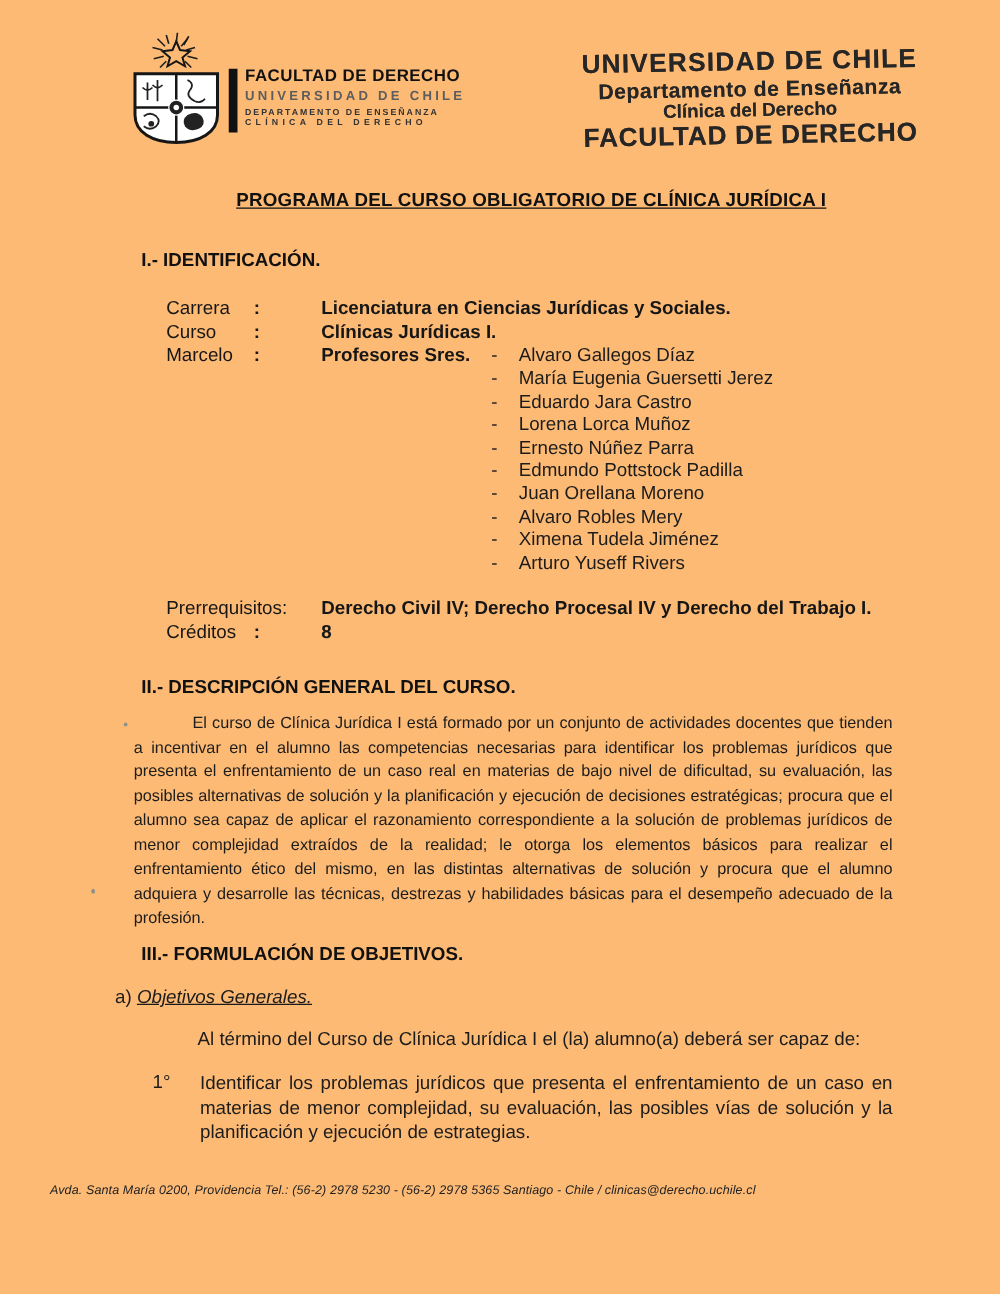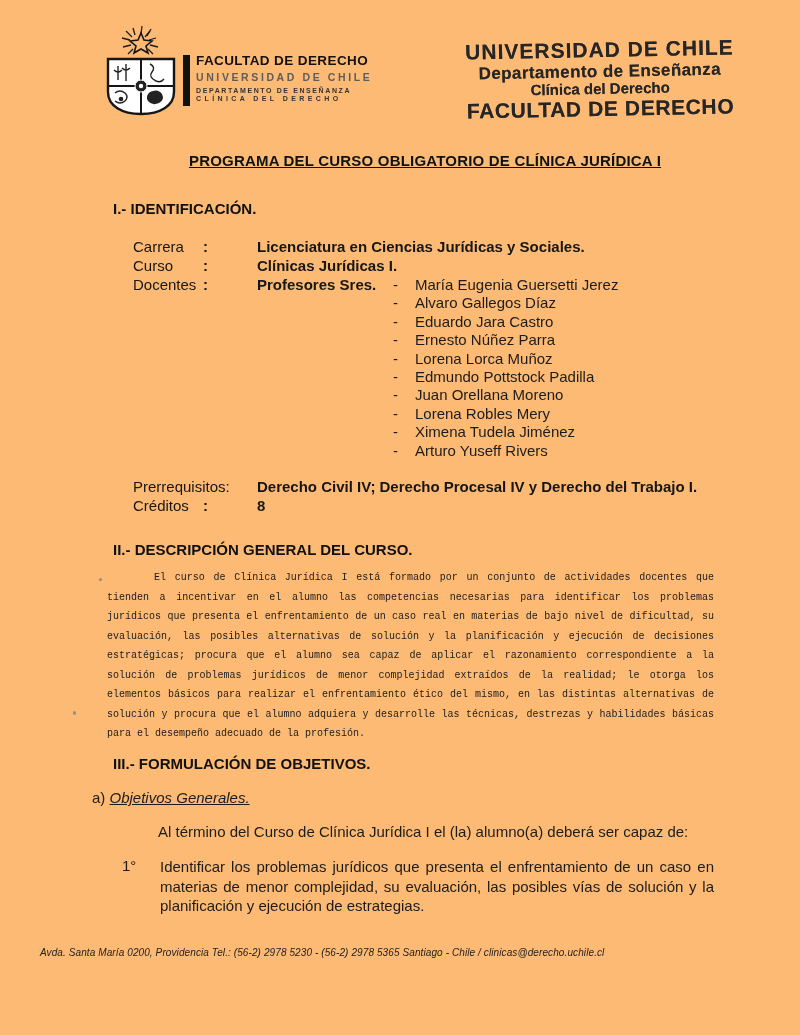--- a/index.html
+++ b/index.html
@@ -40,22 +40,22 @@
   }
   .h-sec{position:absolute;left:113px;font-size:15px;font-weight:bold;color:#111;white-space:nowrap;}
   .lbl{position:absolute;left:113px;font-size:15px;font-weight:normal;white-space:nowrap;color:#161616;margin-left:20px;}
   .colon{position:absolute;left:203px;font-size:15px;font-weight:bold;color:#161616;}
   .val{position:absolute;left:257px;font-size:15px;font-weight:bold;white-space:nowrap;color:#161616;}
   .prof-list{position:absolute;left:393px;top:276px;font-size:15px;color:#1c1c1c;}
   .prof-row{height:18.4px;white-space:nowrap;}
   .prof-row .dash{display:inline-block;width:22px;}
   .para{
     position:absolute;left:107px;top:568px;width:607px;
-    font-size:10px;line-height:19.5px;text-align:justify;
-    text-indent:47px;color:#1c1c1c;font-family:Liberation Mono, monospace;
+    font-size:13px;line-height:19.5px;text-align:justify;
+    text-indent:47px;color:#1c1c1c;
   }
   .obj-sub{position:absolute;left:92px;top:789px;font-size:15px;font-style:italic;color:#1c1c1c;white-space:nowrap;}
   .obj-sub .u{text-decoration:underline;}
   .obj-sub .prefix{font-style:normal;}
   .obj-intro{position:absolute;left:158px;top:823px;font-size:15px;color:#1c1c1c;white-space:nowrap;}
   .obj-num{position:absolute;left:122px;top:857px;font-size:15px;color:#1c1c1c;}
   .obj-text{
     position:absolute;left:160px;top:857px;width:554px;
     font-size:15px;line-height:19.6px;text-align:justify;color:#1c1c1c;
   }
@@ -131,33 +131,33 @@
   <div class="h-sec" style="top:200px;">I.- IDENTIFICACIÓN.</div>
 
   <div class="lbl" style="top:238px;">Carrera</div>
   <div class="colon" style="top:238px;">:</div>
   <div class="val" style="top:238px;">Licenciatura en Ciencias Jurídicas y Sociales.</div>
 
   <div class="lbl" style="top:257px;">Curso</div>
   <div class="colon" style="top:257px;">:</div>
   <div class="val" style="top:257px;">Clínicas Jurídicas I.</div>
 
-  <div class="lbl" style="top:276px;">Docentes</div>
+  <div class="lbl" style="top:276px;">Marcelo</div>
   <div class="colon" style="top:276px;">:</div>
   <div class="val" style="top:276px;">Profesores Sres.</div>
 
   <div class="prof-list">
+    <div class="prof-row"><span class="dash">-</span><span>Alvaro Gallegos Díaz</span></div>
     <div class="prof-row"><span class="dash">-</span><span>María Eugenia Guersetti Jerez</span></div>
-    <div class="prof-row"><span class="dash">-</span><span>Alvaro Gallegos Díaz</span></div>
     <div class="prof-row"><span class="dash">-</span><span>Eduardo Jara Castro</span></div>
+    <div class="prof-row"><span class="dash">-</span><span>Lorena Lorca Muñoz</span></div>
     <div class="prof-row"><span class="dash">-</span><span>Ernesto Núñez Parra</span></div>
-    <div class="prof-row"><span class="dash">-</span><span>Lorena Lorca Muñoz</span></div>
     <div class="prof-row"><span class="dash">-</span><span>Edmundo Pottstock Padilla</span></div>
     <div class="prof-row"><span class="dash">-</span><span>Juan Orellana Moreno</span></div>
-    <div class="prof-row"><span class="dash">-</span><span>Lorena Robles Mery</span></div>
+    <div class="prof-row"><span class="dash">-</span><span>Alvaro Robles Mery</span></div>
     <div class="prof-row"><span class="dash">-</span><span>Ximena Tudela Jiménez</span></div>
     <div class="prof-row"><span class="dash">-</span><span>Arturo Yuseff Rivers</span></div>
   </div>
 
   <div class="lbl" style="top:478px;">Prerrequisitos:</div>
   <div class="val" style="top:478px;">Derecho Civil IV; Derecho Procesal IV y Derecho del Trabajo I.</div>
 
   <div class="lbl" style="top:497px;">Créditos</div>
   <div class="colon" style="top:497px;">:</div>
   <div class="val" style="top:497px;">8</div>

